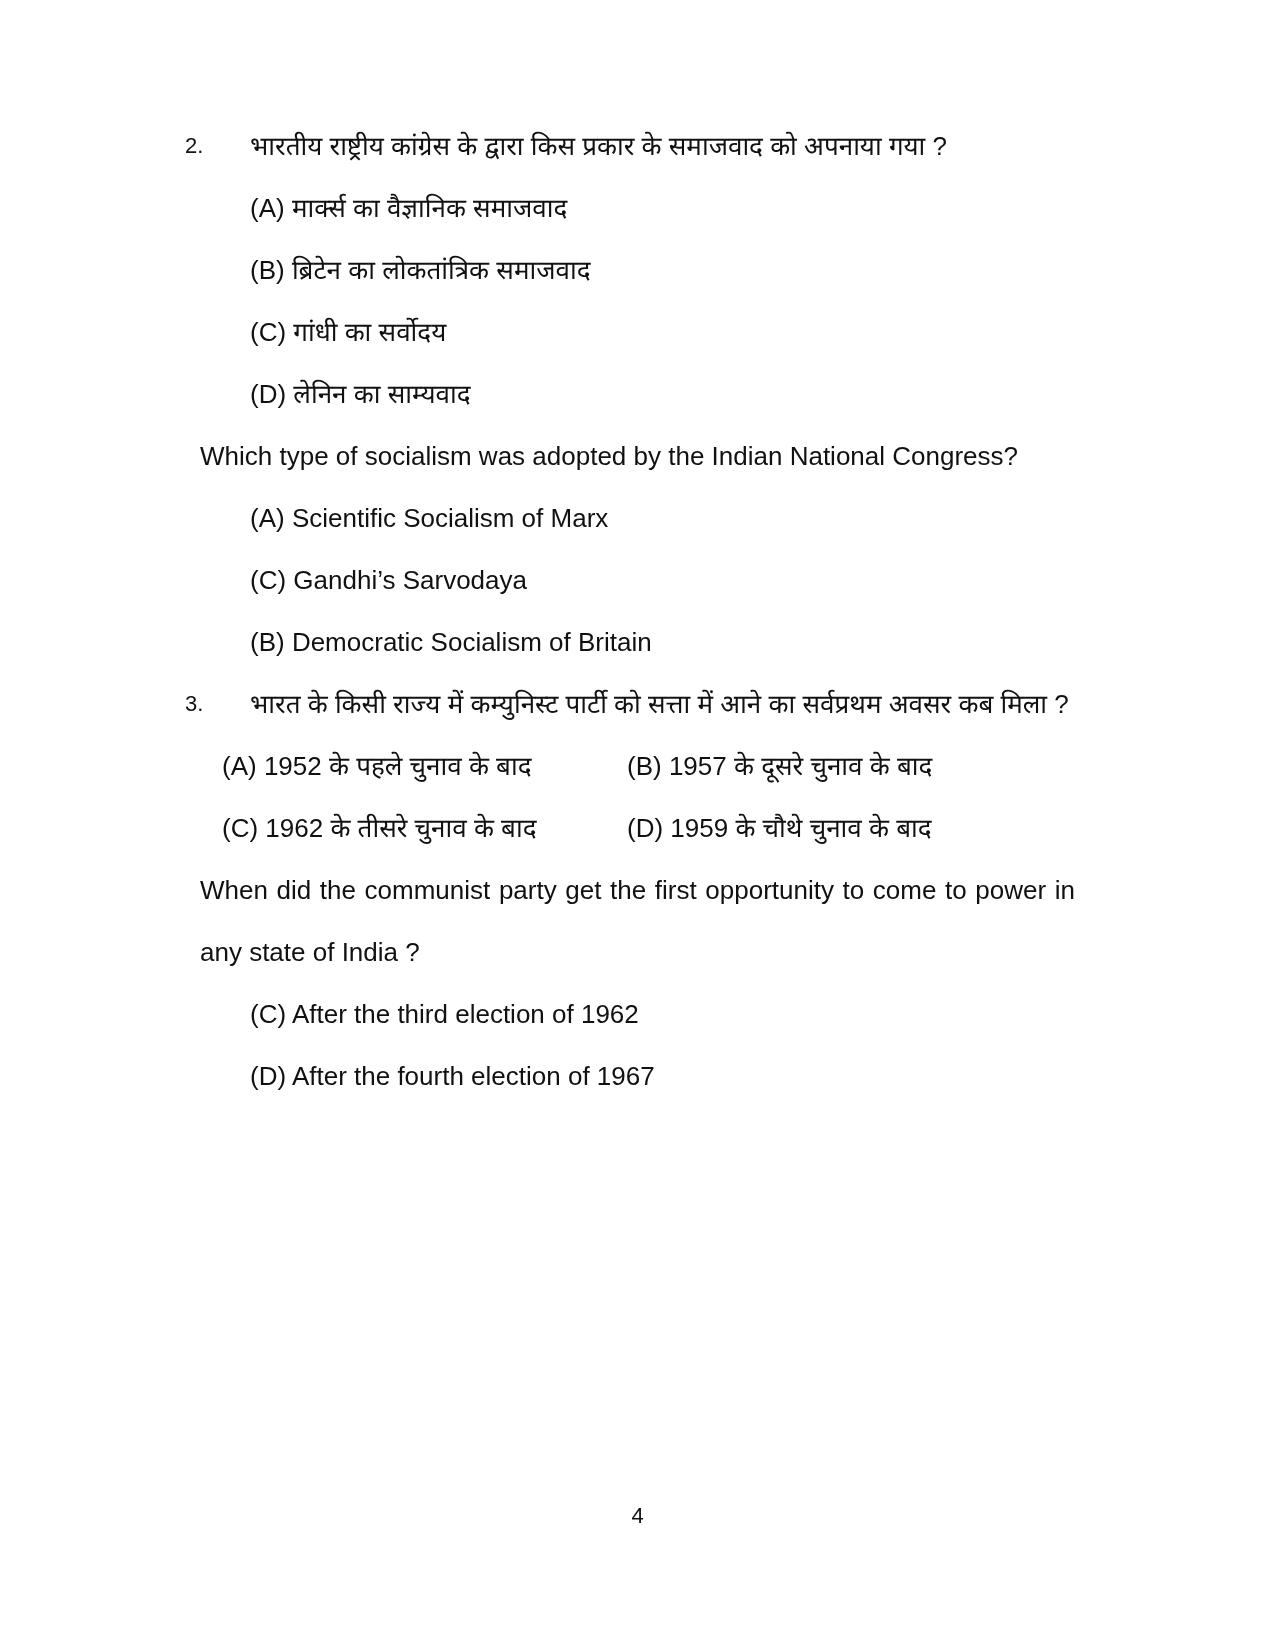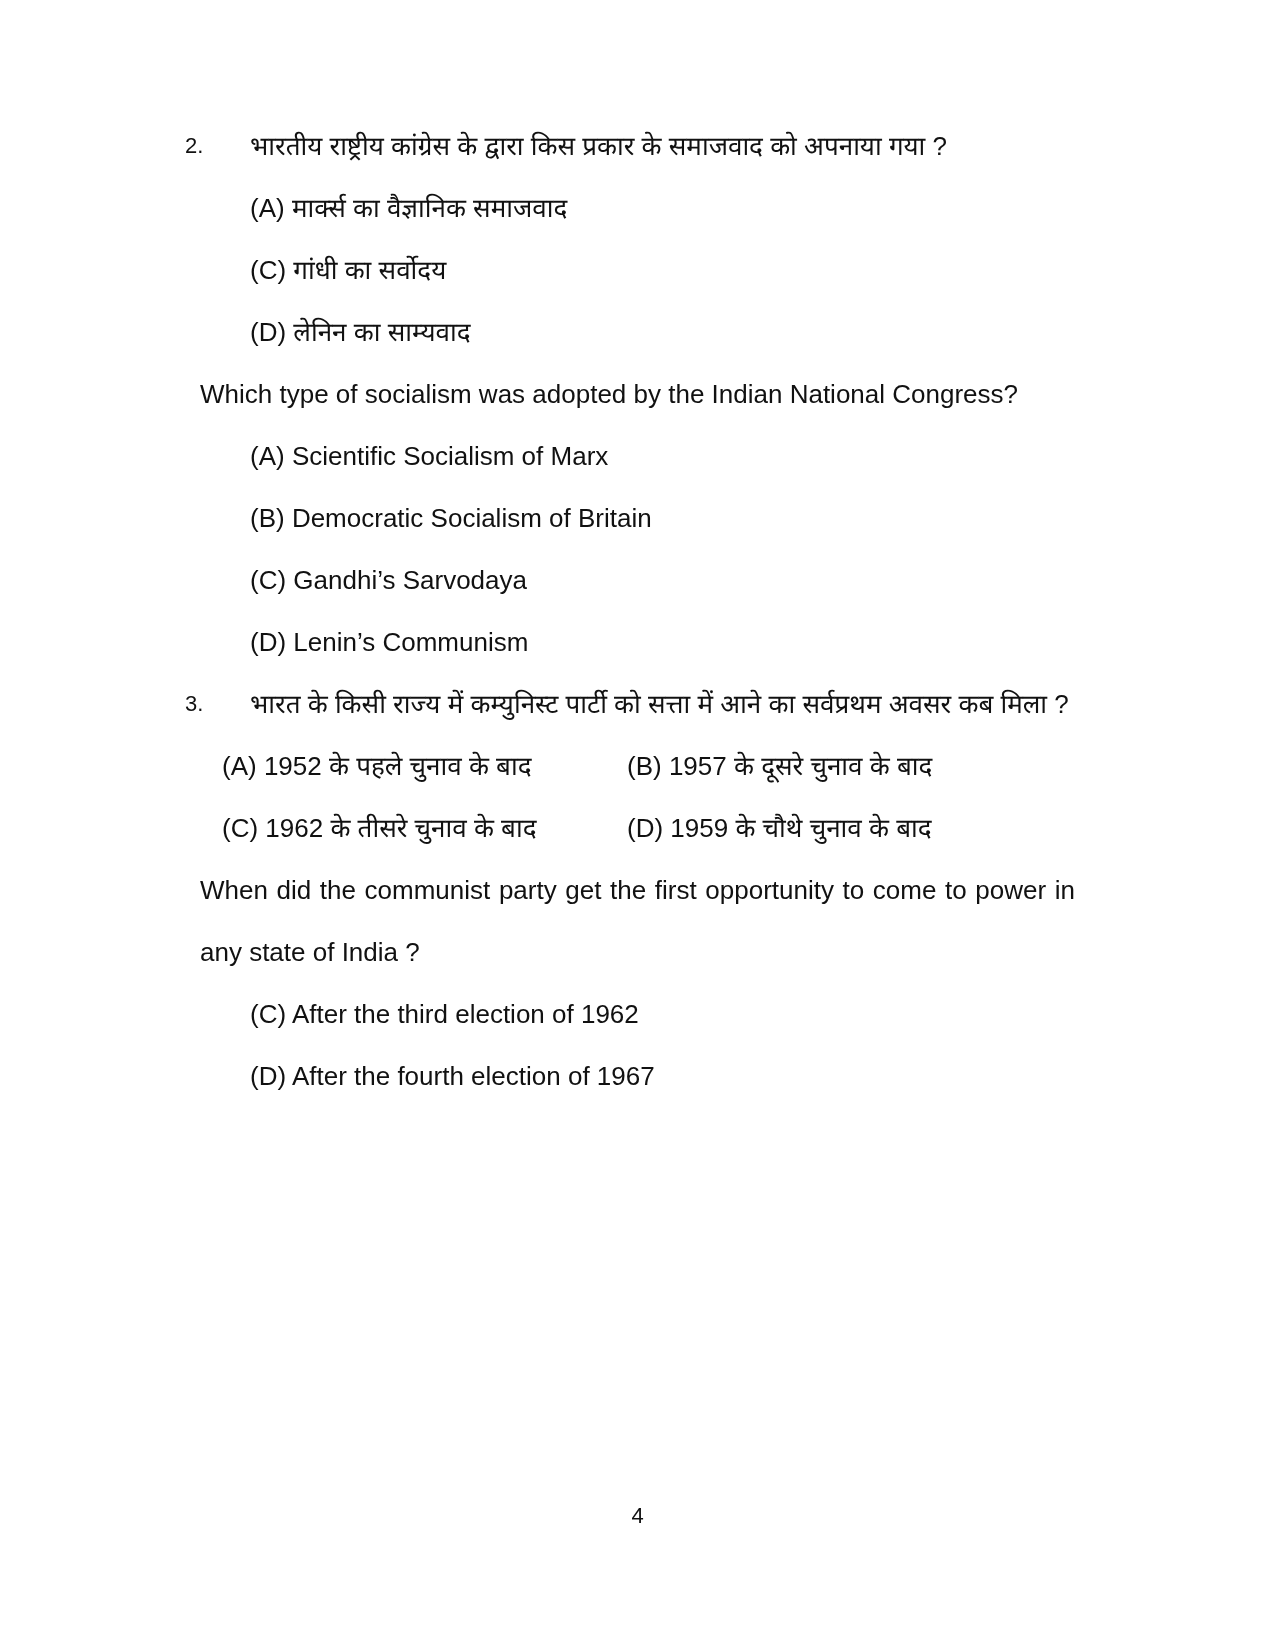--- a/index.html
+++ b/index.html
@@ -66,27 +66,27 @@
 <body>
 
 <div class="page">
 
   <section>
     <div class="qrow">
       <div class="qnum">2.</div>
       <div class="qtext">भारतीय राष्ट्रीय कांग्रेस के द्वारा किस प्रकार के समाजवाद को अपनाया गया ?</div>
     </div>
     <div class="line indent">(A) मार्क्स का वैज्ञानिक समाजवाद</div>
+    <div class="line indent">(B) ब्रिटेन का लोकतांत्रिक समाजवाद</div>
     <div class="line indent">(C) गांधी का सर्वोदय</div>
     <div class="line indent">(D) लेनिन का साम्यवाद</div>
     <div class="para indent">Which type of socialism was adopted by the Indian National Congress?</div>
     <div class="line indent">(A) Scientific Socialism of Marx</div>
+    <div class="line indent">(C) Gandhi’s Sarvodaya</div>
     <div class="line indent">(B) Democratic Socialism of Britain</div>
-    <div class="line indent">(C) Gandhi’s Sarvodaya</div>
-    <div class="line indent">(D) Lenin’s Communism</div>
   </section>
 
   <section>
     <div class="qrow">
       <div class="qnum">3.</div>
       <div class="qtext">भारत के किसी राज्य में कम्युनिस्ट पार्टी को सत्ता में आने का सर्वप्रथम अवसर कब मिला ?</div>
     </div>
     <div class="opt-grid indent">
       <div>(A) 1952 के पहले चुनाव के बाद</div>
       <div>(B) 1957 के दूसरे चुनाव के बाद</div>

